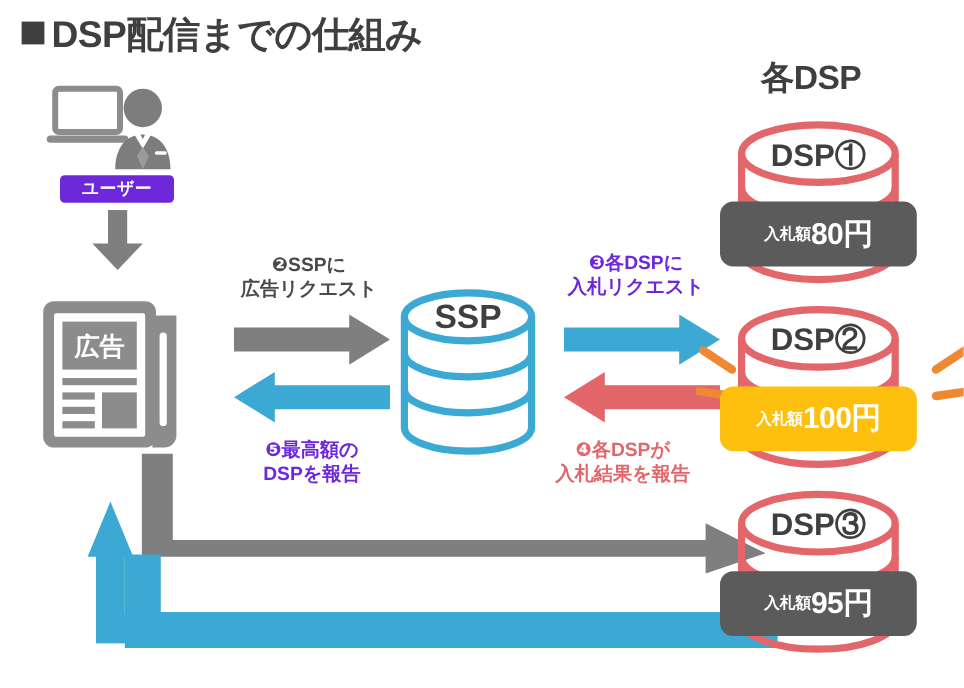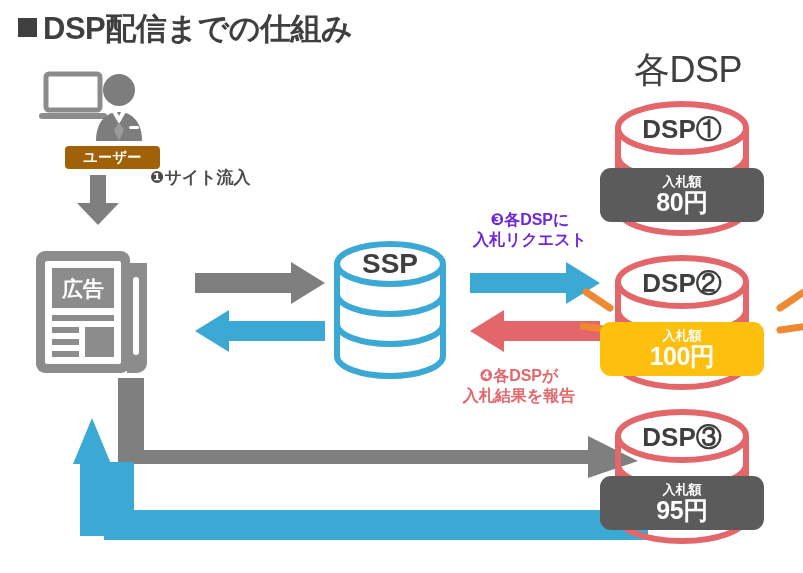--- a/index.html
+++ b/index.html
@@ -16,36 +16,36 @@
   #page-title{
     left:18px;top:8px;
     font-size:31px;font-weight:bold;color:#3f3f3f;
     letter-spacing:-0.5px;white-space:nowrap;
   }
   #page-title .sq{display:inline-block;width:19px;height:19px;background:#3f3f3f;
      margin-right:6px;vertical-align:2px;}
 
   
   #dsp-group-title{
-    left:634px;top:46px;font-size:36px;font-weight:normal;color:#3f3f3f;
+    left:634px;top:46px;font-size:28px;font-weight:bold;color:#3f3f3f;
     white-space:nowrap;letter-spacing:-0.5px;
   }
 
   
   .lbl{font-weight:bold;line-height:1.22;white-space:pre-line;}
   .lbl.gray{color:#4a4a4a;}
   .lbl.blue{color:#6d28d9;}
   .lbl.red{color:#e2666a;}
 
   
   #user-figure{left:38px;top:68px;width:120px;height:85px;}
 
   #user-badge{
-    left:65px;top:146px;width:95px;height:23px;
-    background:#a16207;border-radius:4px;
+    left:50px;top:146px;width:95px;height:23px;
+    background:#6d28d9;border-radius:4px;
     color:#fff;font-size:14px;font-weight:bold;
     display:flex;align-items:center;justify-content:center;
     letter-spacing:0.5px;
   }
 
   
   #arrow-user-down{left:76px;top:175px;width:44px;height:50px;}
 
   
   #ad-newspaper{left:33px;top:245px;width:120px;height:133px;}
@@ -64,21 +64,21 @@
   #arrow-7{left:48px;top:400px;width:600px;height:140px;}
 
   
   .dsp-card{width:140px;height:145px;text-align:center;}
   #dsp-1{left:612px;top:96px;}
   #dsp-2{left:612px;top:250px;}
   #dsp-3{left:612px;top:404px;}
 
   .bid-box{
     position:absolute;left:-12px;top:72px;width:164px;height:54px;
-    border-radius:11px;display:flex;flex-direction:column;
+    border-radius:11px;display:flex;flex-direction:row;
     align-items:center;justify-content:center;line-height:1;
   }
   .bid-box .bid-caption{font-size:13px;font-weight:bold;color:#ffffff;margin-bottom:2px;}
   .bid-box .bid-amount{font-size:25px;font-weight:bold;color:#ffffff;letter-spacing:-0.5px;}
   .bid-box.dark{background:#5b5b5b;}
   .bid-box.highlight{background:#fdc00f;}
 
   
   #sparkle-left{left:580px;top:286px;width:40px;height:62px;}
   #sparkle-right{left:770px;top:286px;width:40px;height:62px;}
@@ -118,47 +118,50 @@
 
     <rect x="91" y="58" width="10" height="3" rx="1.5" fill="#ffffff"></rect>
   </svg>
 
   <div class="abs" id="user-badge">ユーザー</div>
 
   <svg class="abs" id="arrow-user-down" viewBox="0 0 44 50">
     <path d="M14 0 H30 V28 H43 L22 50 L1 28 H14 Z" fill="#7f7f7f"></path>
   </svg>
 
-  <div class="abs lbl gray" id="label-1">❶サイト流入</div>
 
   <svg class="abs" id="ad-newspaper" viewBox="0 0 120 133">
 
     <path d="M94 18 h20 a0 0 0 0 1 0 0 v100 a10 10 0 0 1 -10 10 h-10 z" fill="#8c8c8c"></path>
     <rect x="100" y="32" width="6" height="78" rx="3" fill="#ffffff"></rect>
 
     <rect x="3" y="6" width="94" height="122" rx="9" fill="#8c8c8c"></rect>
     <rect x="12" y="16" width="76" height="103" rx="2" fill="#ffffff"></rect>
 
     <rect x="19" y="23" width="62" height="40" fill="#8c8c8c"></rect>
     <text x="50" y="51" font-family="'Liberation Sans', sans-serif" font-size="21" font-weight="bold" fill="#ffffff" text-anchor="middle">広告</text>
 
     <rect x="19" y="70" width="62" height="6" fill="#8c8c8c"></rect>
     <rect x="19" y="82" width="27" height="6" fill="#8c8c8c"></rect>
     <rect x="19" y="94" width="27" height="6" fill="#8c8c8c"></rect>
     <rect x="19" y="106" width="27" height="6" fill="#8c8c8c"></rect>
     <rect x="52" y="82" width="29" height="30" fill="#8c8c8c"></rect>
   </svg>
 
+  <div class="abs lbl gray" id="label-2">❷SSPに
+広告リクエスト</div>
   <svg class="abs" id="arrow-2" viewBox="0 0 130 42">
     <path d="M0 11 H96 V0 L130 21 L96 42 V31 H0 Z" fill="#7f7f7f"></path>
   </svg>
 
   <svg class="abs" id="arrow-5" viewBox="0 0 130 42">
     <path d="M130 11 H34 V0 L0 21 L34 42 V31 H130 Z" fill="#3ba9d4"></path>
   </svg>
+  <div class="abs lbl blue" id="label-5">❺最高額の
+DSPを報告</div>
 
   <svg class="abs" id="ssp-cylinder" viewBox="0 0 120 140">
     <g fill="none" stroke="#3ba9d4" stroke-width="6">
       <path d="M7 24 v92 a53 20 0 0 0 106 0 v-92"></path>
       <ellipse cx="60" cy="24" rx="53" ry="20"></ellipse>
       <path d="M7 54 a53 20 0 0 0 106 0"></path>
       <path d="M7 84 a53 20 0 0 0 106 0"></path>
     </g>
     <text x="60" y="33" font-family="'Liberation Sans', sans-serif" font-size="28" font-weight="bold" fill="#3f3f3f" text-anchor="middle">SSP</text>
   </svg>

